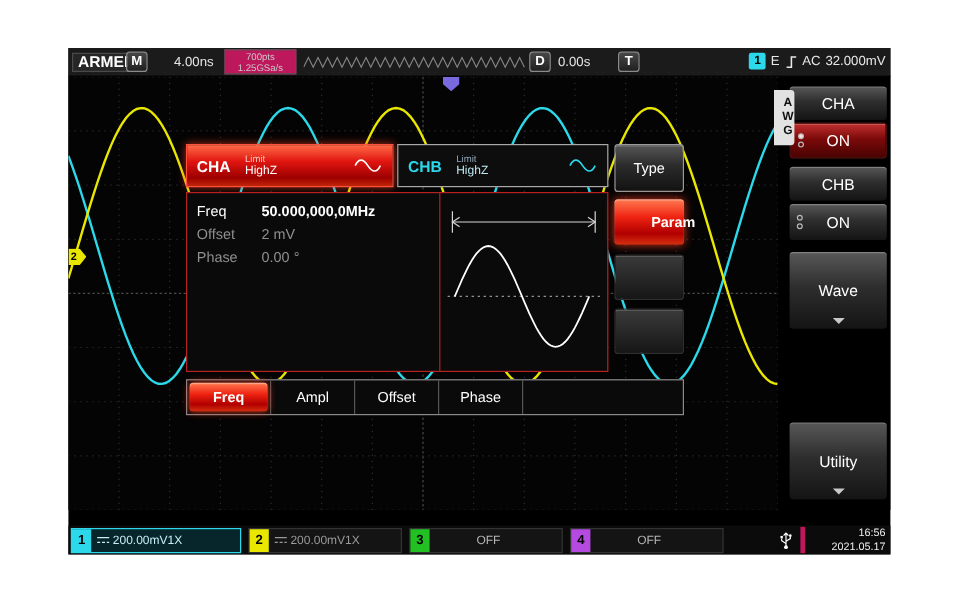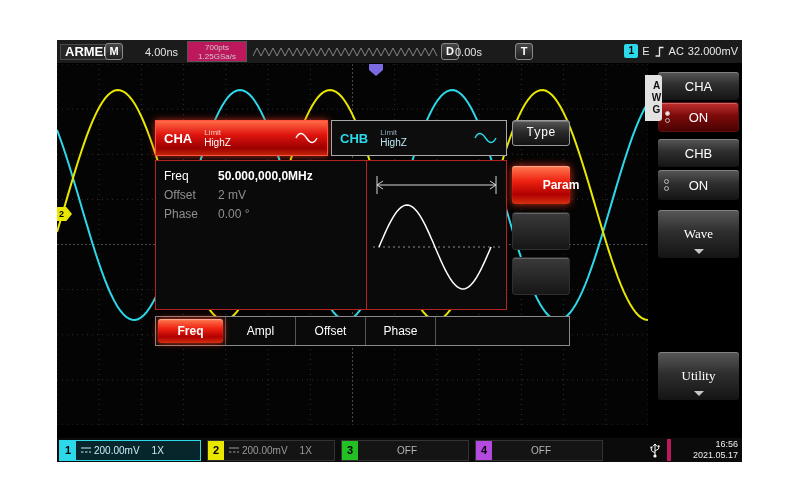--- a/index.html
+++ b/index.html
@@ -32,21 +32,21 @@
   .hd-name{font-size:13px;font-weight:bold;margin-left:8px;color:#fff;}
   .hd.chb .hd-name{color:#2bd9ea;}
   .hd-stack{display:flex;flex-direction:column;margin-left:12px;line-height:10px;}
   .hd-limit{font-size:8px;color:#f2c8c0;}
   .hd.chb .hd-limit{color:#8fa6b8;}
   .hd-z{font-size:10px;color:#fff;}
   .hd.chb .hd-z{color:#bfe9f2;}
   .hd-sine{margin-left:auto;margin-right:8px;}
 
   .softkey{position:absolute;left:357px;width:58px;border-radius:3px;display:flex;align-items:center;justify-content:center;color:#fff;font-size:12px;background:linear-gradient(180deg,#565656,#2b2b2b 45%,#121212);box-shadow:inset 0 1px 0 rgba(255,255,255,.22);}
-  .softkey.type-btn{top:0;height:26px;border:1px solid #9a9a9a;font-family:Liberation Mono, monospace;}
+  .softkey.type-btn{top:0;height:40px;border:1px solid #9a9a9a;}
   .softkey.redkey{top:46px;height:38px;background:linear-gradient(180deg,#ff7a50,#ee2211 40%,#b00000 75%,#d43010);box-shadow:0 0 8px rgba(255,60,30,.8),inset 0 1px 1px rgba(255,255,255,.4);font-weight:bold;padding-left:40px;}
   .softkey.blank1{top:92px;height:38px;background:linear-gradient(180deg,#3a3a3a,#161616);border:1px solid #2e2e2e;}
   .softkey.blank2{top:137px;height:38px;background:linear-gradient(180deg,#3a3a3a,#161616);border:1px solid #2e2e2e;}
 
   .dlg-body{position:absolute;left:0;top:40px;width:352px;height:150px;background:#0a0a0a;border:1px solid #b52222;}
   .prow{height:19px;line-height:19px;padding-left:8px;font-size:12px;color:#8f8f8f;width:205px;}
   .prow:first-child{margin-top:6px;}
   .prow.active{color:#ffffff;}
   .plabel{display:inline-block;width:54px;}
   .pval{}
@@ -55,37 +55,37 @@
 
   .tabs{position:absolute;left:0;top:196px;width:415px;height:30px;display:flex;background:#0a0a0a;border:1px solid #8a8a8a;}
   .tabcell{position:relative;width:70px;border-right:1px solid #555;}
   .tabcell.filler{flex:1;border-right:none;}
   .tab{position:absolute;inset:2px;display:flex;align-items:center;justify-content:center;color:#fff;font-size:12px;border-radius:3px;}
   .tab.red-tab{background:linear-gradient(180deg,#ff7a50,#ee2211 40%,#b00000 75%,#d43010);box-shadow:0 0 7px rgba(255,60,30,.8),inset 0 1px 1px rgba(255,255,255,.4);font-weight:bold;}
 
   
   .menu{position:absolute;left:598px;top:24px;width:87px;height:361px;background:#000;}
   .mbtn{position:absolute;left:3px;width:81px;border-radius:3px;display:flex;align-items:center;justify-content:center;color:#fff;font-size:13px;background:linear-gradient(180deg,#585858,#2e2e2e 45%,#141414);box-shadow:inset 0 1px 0 rgba(255,255,255,.25),0 1px 2px #000;}
-  .mbtn.tall{height:48px;font-family:Liberation Serif, serif;}
+  .mbtn.tall{height:64px;}
   .mbtn.on-active{background:linear-gradient(180deg,#c23030,#7c0a0a 45%,#4a0202);border:1px solid #5a1010;}
   .dots{position:absolute;left:6px;top:50%;transform:translateY(-50%);display:flex;flex-direction:column;gap:2px;}
   .dot{width:5px;height:5px;border-radius:50%;border:1px solid #b8b8b8;}
   .dot.f{background:#ffe0e0;}
   .chev{position:absolute;bottom:4px;left:50%;transform:translateX(-50%);width:0;height:0;border-left:5px solid transparent;border-right:5px solid transparent;border-top:5px solid #c8c8c8;}
 
   
   .awgon{position:absolute;left:0;top:385px;width:685px;height:13px;background:#3e3e3e;color:#fff;font-size:10px;line-height:13px;padding-left:4px;}
   .chbar{position:absolute;left:0;top:398px;width:685px;height:24px;background:#0b0b0b;display:flex;align-items:center;padding:0 2px;}
   .seg{height:21px;display:flex;align-items:center;background:#141414;border:1px solid #333;margin-right:6px;font-size:10px;color:#9a9a9a;}
   .seg.seg1{width:142px;background:#06262c;color:#c8eef5;}
   .seg.seg2{width:128px;}
   .seg.segoff{width:128px;}
   .cbadge{width:16px;height:19px;color:#000;font-weight:bold;font-size:11px;text-align:center;line-height:19px;margin-right:4px;flex:none;}
   .cscale{margin-left:2px;}
-  .cprobe{margin-left:12px;}
+  .cprobe{margin-left:0;}
   .offtxt{flex:1;text-align:center;margin-right:16px;color:#b5b5b5;}
   .cb-right{margin-left:auto;display:flex;align-items:center;gap:5px;margin-right:2px;}
   .clock{border-left:4px solid #be185d;padding-left:22px;color:#eee;font-size:9px;line-height:11px;text-align:right;}
 </style>
 </head>
 <body>
 
 <div class="screen">
 
   <div class="topbar">
@@ -93,21 +93,21 @@
     <span class="tb-key" style="left:48px">M</span>
     <span class="tb-text" style="left:88px">4.00ns</span>
     <span class="tb-pts">
       <span>700pts</span>
       <span>1.25GSa/s</span>
     </span>
     <svg id="zig" class="tb-zig" width="186" height="14">
         <polyline points="0,11 4,3 8,11 12,3 16,11 20,3 24,11 28,3 32,11 36,3 40,11 44,3 48,11 52,3 56,11 60,3 64,11 68,3 72,11 76,3 80,11 84,3 88,11 92,3 96,11 100,3 104,11 108,3 112,11 116,3 120,11 124,3 128,11 132,3 136,11 140,3 144,11 148,3 152,11 156,3 160,11 164,3 168,11 172,3 176,11 180,3 184,11" fill="none" stroke="#848484" stroke-width="1"></polyline>
       </svg>
     <span class="tb-key" style="left:384px">D</span>
-    <span class="tb-text" style="left:398px">0.00s</span>
+    <span class="tb-text" style="left:408px">0.00s</span>
     <span class="tb-key" style="left:458px">T</span>
     <span class="tb-trig">
       <span class="trig-badge" style="background: rgb(43, 217, 234);">1</span>
       <span>E</span>
       <svg width="11" height="13">
           <path d="M1.5 11 H5.5 V2.5 H9.5" stroke="#e8e8e8" fill="none" stroke-width="1.3"></path>
         </svg>
       <span>AC</span>
       <span>32.000mV</span>
     </span>

